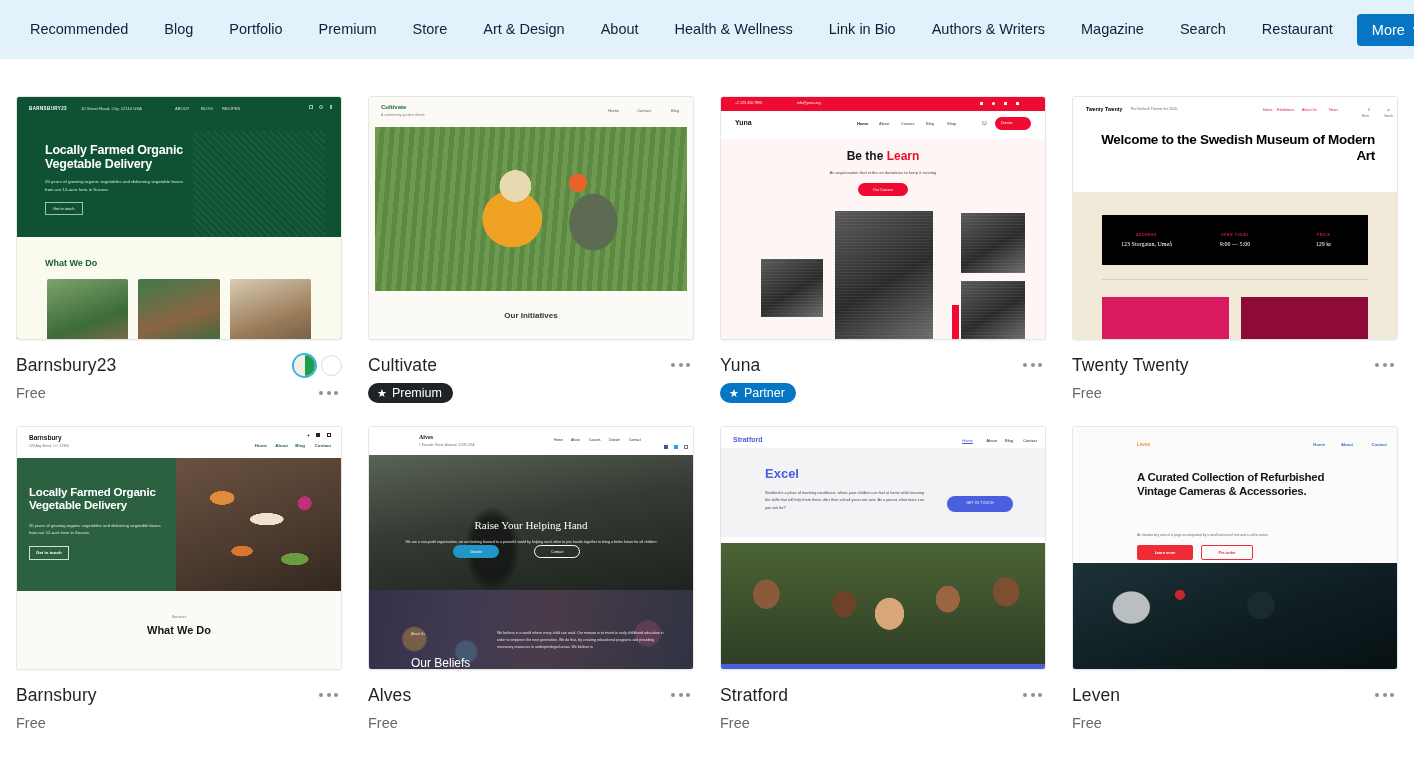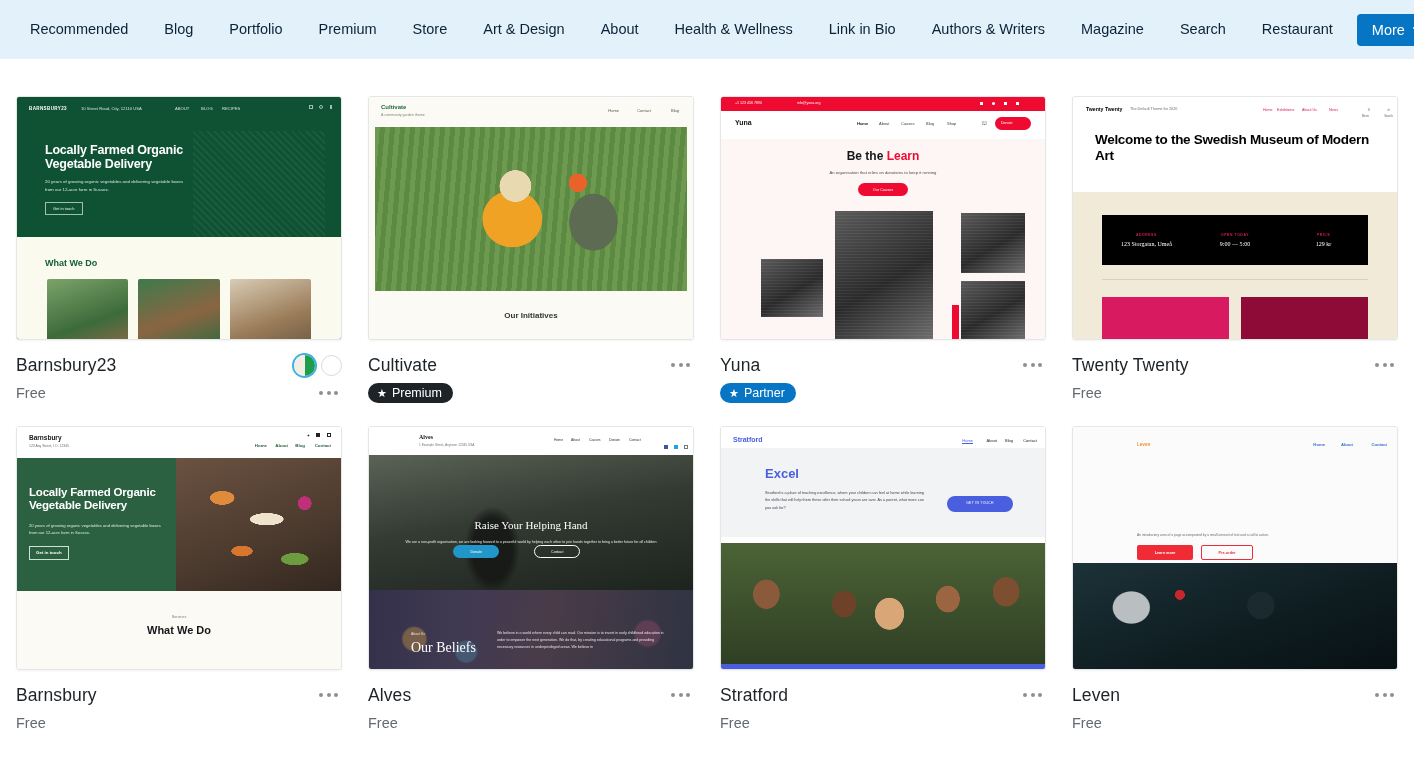--- a/index.html
+++ b/index.html
@@ -379,21 +379,21 @@
         <span class="mini" style="left:13px;top:9px;font-size:5.2px;font-weight:700;color:#000">Twenty Twenty</span>
         <span class="mini" style="left:57px;top:10px;font-size:3.8px;color:#6e6e6e">The Default Theme for 2020</span>
         <span class="mini" style="left:190px;top:11px;font-size:3.6px;color:#d81b60">Home</span>
         <span class="mini" style="left:204px;top:11px;font-size:3.6px;color:#d81b60">Exhibitions</span>
         <span class="mini" style="left:229px;top:11px;font-size:3.6px;color:#d81b60">About Us</span>
         <span class="mini" style="left:256px;top:11px;font-size:3.6px;color:#d81b60">News</span>
         <span class="mini" style="right:27px;top:10px;font-size:4px;color:#222">≡</span>
         <span class="mini" style="right:28px;top:17px;font-size:2.8px;color:#666">Menu</span>
         <span class="mini" style="right:7px;top:9px;font-size:5px;color:#222">⌕</span>
         <span class="mini" style="right:4px;top:17px;font-size:2.8px;color:#666">Search</span>
-        <div style="position:absolute;left:22px;right:22px;top:35px;text-align:left;font-size:13.5px;line-height:1.16;font-weight:700;color:#000;letter-spacing:-.3px">Welcome to the Swedish Museum of Modern Art</div>
+        <div style="position:absolute;left:22px;right:22px;top:35px;text-align:right;font-size:13.5px;line-height:1.16;font-weight:700;color:#000;letter-spacing:-.3px">Welcome to the Swedish Museum of Modern Art</div>
         <div class="tt-black">
           <div style="display:flex;height:100%;align-items:center;text-align:center">
             <div style="flex:1">
               <div style="font-size:3.4px;font-weight:700;color:#d81b60;letter-spacing:.6px">ADDRESS</div>
               <div style="font-size:6px;color:#fff;margin-top:4px;font-family:'Liberation Serif',serif">123 Storgatan, Umeå</div>
             </div>
             <div style="flex:1">
               <div style="font-size:3.4px;font-weight:700;color:#d81b60;letter-spacing:.6px">OPEN TODAY</div>
               <div style="font-size:6px;color:#fff;margin-top:4px;font-family:'Liberation Serif',serif">9:00 — 5:00</div>
             </div>
@@ -483,21 +483,21 @@
         </div>
         <div class="al-hero"></div>
         <div style="position:absolute;left:22px;right:22px;top:92px;text-align:center;z-index:3">
           <div style="font-size:11px;color:#fff;font-family:'Liberation Serif',serif">Raise Your Helping Hand</div>
           <div style="font-size:3.6px;line-height:1.9;color:#e8e8e8;margin-top:8px;padding:0 10px">We are a non-profit organisation, we are looking forward to a peaceful world by helping each other to join hands together to bring a better future for all children</div>
         </div>
         <div class="al-btn1" style="z-index:4;display:flex;align-items:center;justify-content:center;font-size:3.6px;color:#fff">Donate</div>
         <div class="al-btn2" style="z-index:4;display:flex;align-items:center;justify-content:center;font-size:3.6px;color:#fff">Contact</div>
         <div class="al-low">
           <span class="mini" style="left:42px;top:42px;font-size:3.4px;color:#e0e0e0;z-index:3">About Us</span>
-          <span class="mini" style="left:42px;top:50px;font-size:14px;color:#fff;font-family:Liberation Serif, serif;z-index:3">Our Beliefs</span>
+          <span class="mini" style="left:42px;top:66px;font-size:12px;color:#fff;font-family:Liberation Sans, sans-serif;z-index:3">Our Beliefs</span>
           <div style="position:absolute;left:128px;right:26px;top:40px;font-size:3.6px;line-height:1.95;color:#e4e4e4;z-index:3">We believe in a world where every child can read. Our mission is to invest in early childhood education in order to empower the next generation. We do that, by creating educational programs and providing necessary resources in underprivileged areas. We believe in</div>
         </div>
       </div>
     </div>
     <div class="meta">
       <div class="meta-row1">
         <span class="theme-name">Alves</span>
         <span class="dots">
             <i></i>
             <i></i>
@@ -547,20 +547,21 @@
   </div>
 
   <div class="card">
     <div class="thumb">
       <div class="thumb-inner lv">
         <div class="lv-head">
           <span class="mini" style="left:64px;top:15px;font-size:4.6px;font-weight:700;color:#f0932b">Leven</span>
           <span class="mini" style="right:72px;top:15px;font-size:4.2px;font-weight:700;color:#3b6fd4">Home</span>
           <span class="mini" style="right:44px;top:15px;font-size:4.2px;font-weight:700;color:#3b6fd4">About</span>
           <span class="mini" style="right:10px;top:15px;font-size:4.2px;font-weight:700;color:#3b6fd4">Contact</span>
+          <div style="position:absolute;left:64px;right:32px;top:44px;font-size:11.5px;line-height:1.2;font-weight:700;color:#16161a;letter-spacing:-.3px">A Curated Collection of Refurbished Vintage Cameras &amp; Accessories.</div>
           <div style="position:absolute;left:64px;right:32px;top:106px;font-size:3.3px;color:#6b6b73">An introductory area of a page accompanied by a small amount of text and a call to action.</div>
         </div>
         <div class="lv-btn1" style="left:64px;top:118px;display:flex;align-items:center;justify-content:center;font-size:3.8px;font-weight:700;color:#fff">Learn more</div>
         <div class="lv-btn2" style="left:128px;top:118px;display:flex;align-items:center;justify-content:center;font-size:3.8px;font-weight:700;color:#ef2b36">Pre-order</div>
         <div class="lv-photo"></div>
       </div>
     </div>
     <div class="meta">
       <div class="meta-row1">
         <span class="theme-name">Leven</span>

